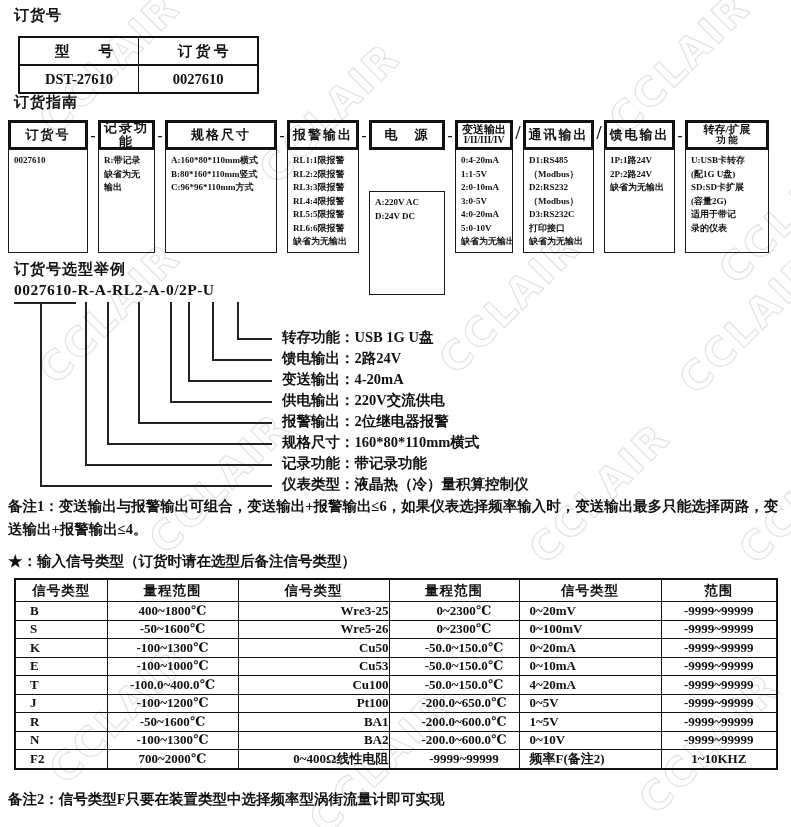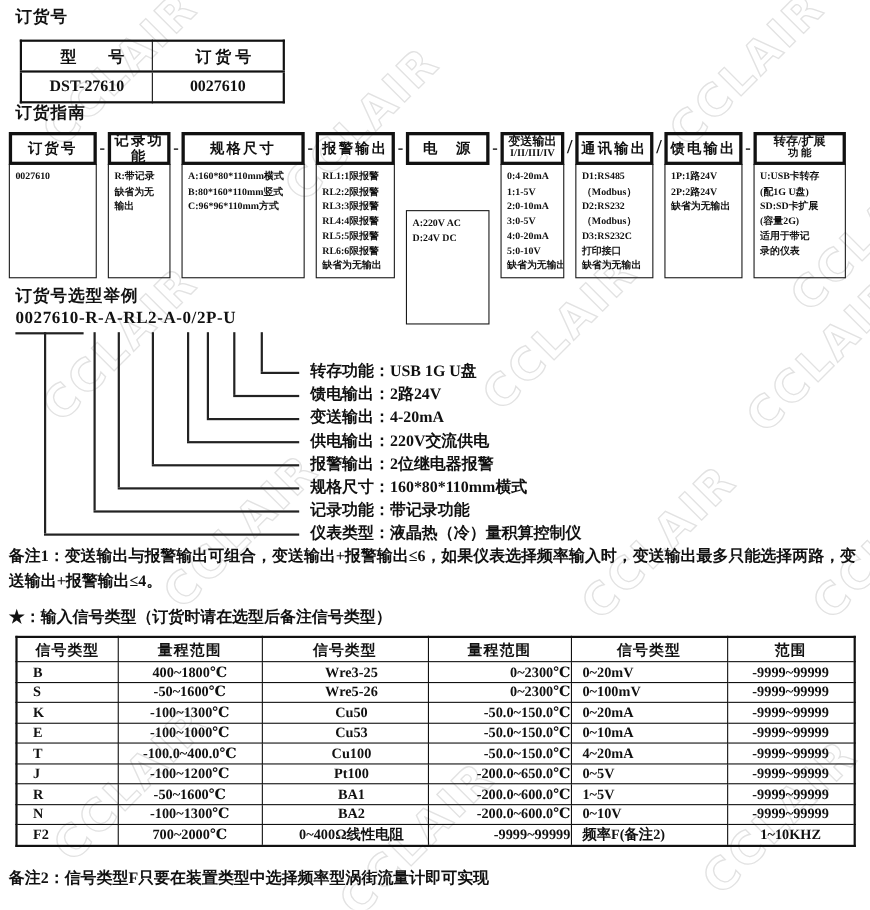--- a/index.html
+++ b/index.html
@@ -40,22 +40,22 @@
   
   .note{position:absolute;left:8px;width:778px;font-size:14.5px;line-height:1.6;}
   
   .sig-table{position:absolute;left:14px;top:578px;border-collapse:collapse;border:2.5px solid #111;
       table-layout:fixed;}
   .sig-table th,.sig-table td{border:1.7px solid #111;font-size:13px;overflow:hidden;
       white-space:nowrap;height:17.5px;padding:0;}
   .sig-table th{text-align:center;height:21px;font-size:13.5px;letter-spacing:1px;}
   .sig-table td.a0{text-align:left;padding-left:14px;}
   .sig-table td.a1{text-align:center;}
-  .sig-table td.a2{text-align:center;padding-left:12px;font-family:Liberation Serif, serif;}
-  .sig-table td.a3{text-align:right;padding-left:20px;}
+  .sig-table td.a2{text-align:right;padding-left:12px;font-family:Liberation Serif, serif;}
+  .sig-table td.a3{text-align:center;padding-left:20px;}
   .sig-table td.a4{text-align:left;padding-left:10px;}
   .sig-table td.a5{text-align:center;}
 </style>
 </head>
 <body>
 
 <div class="page">
 
   <div>
       <div class="wm" style="left: 20px; top: 40px;">CCLAIR</div>

